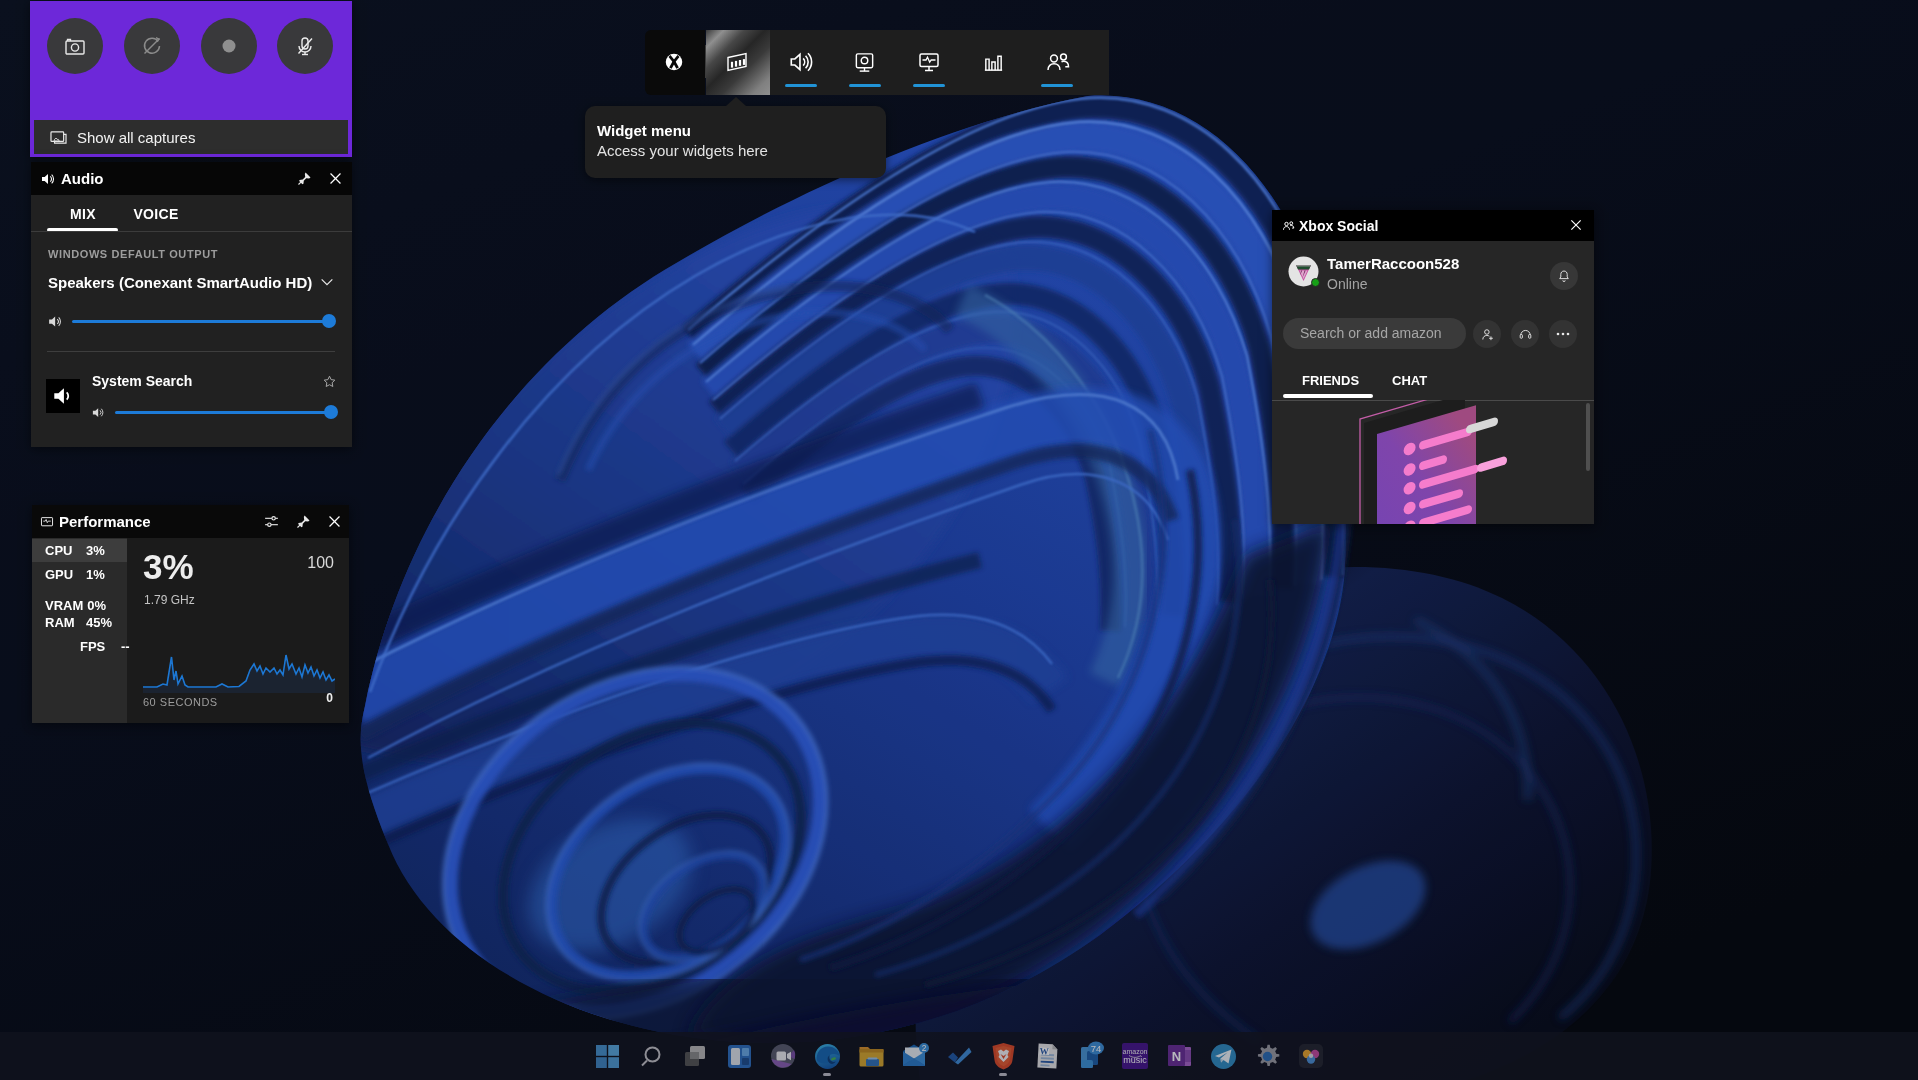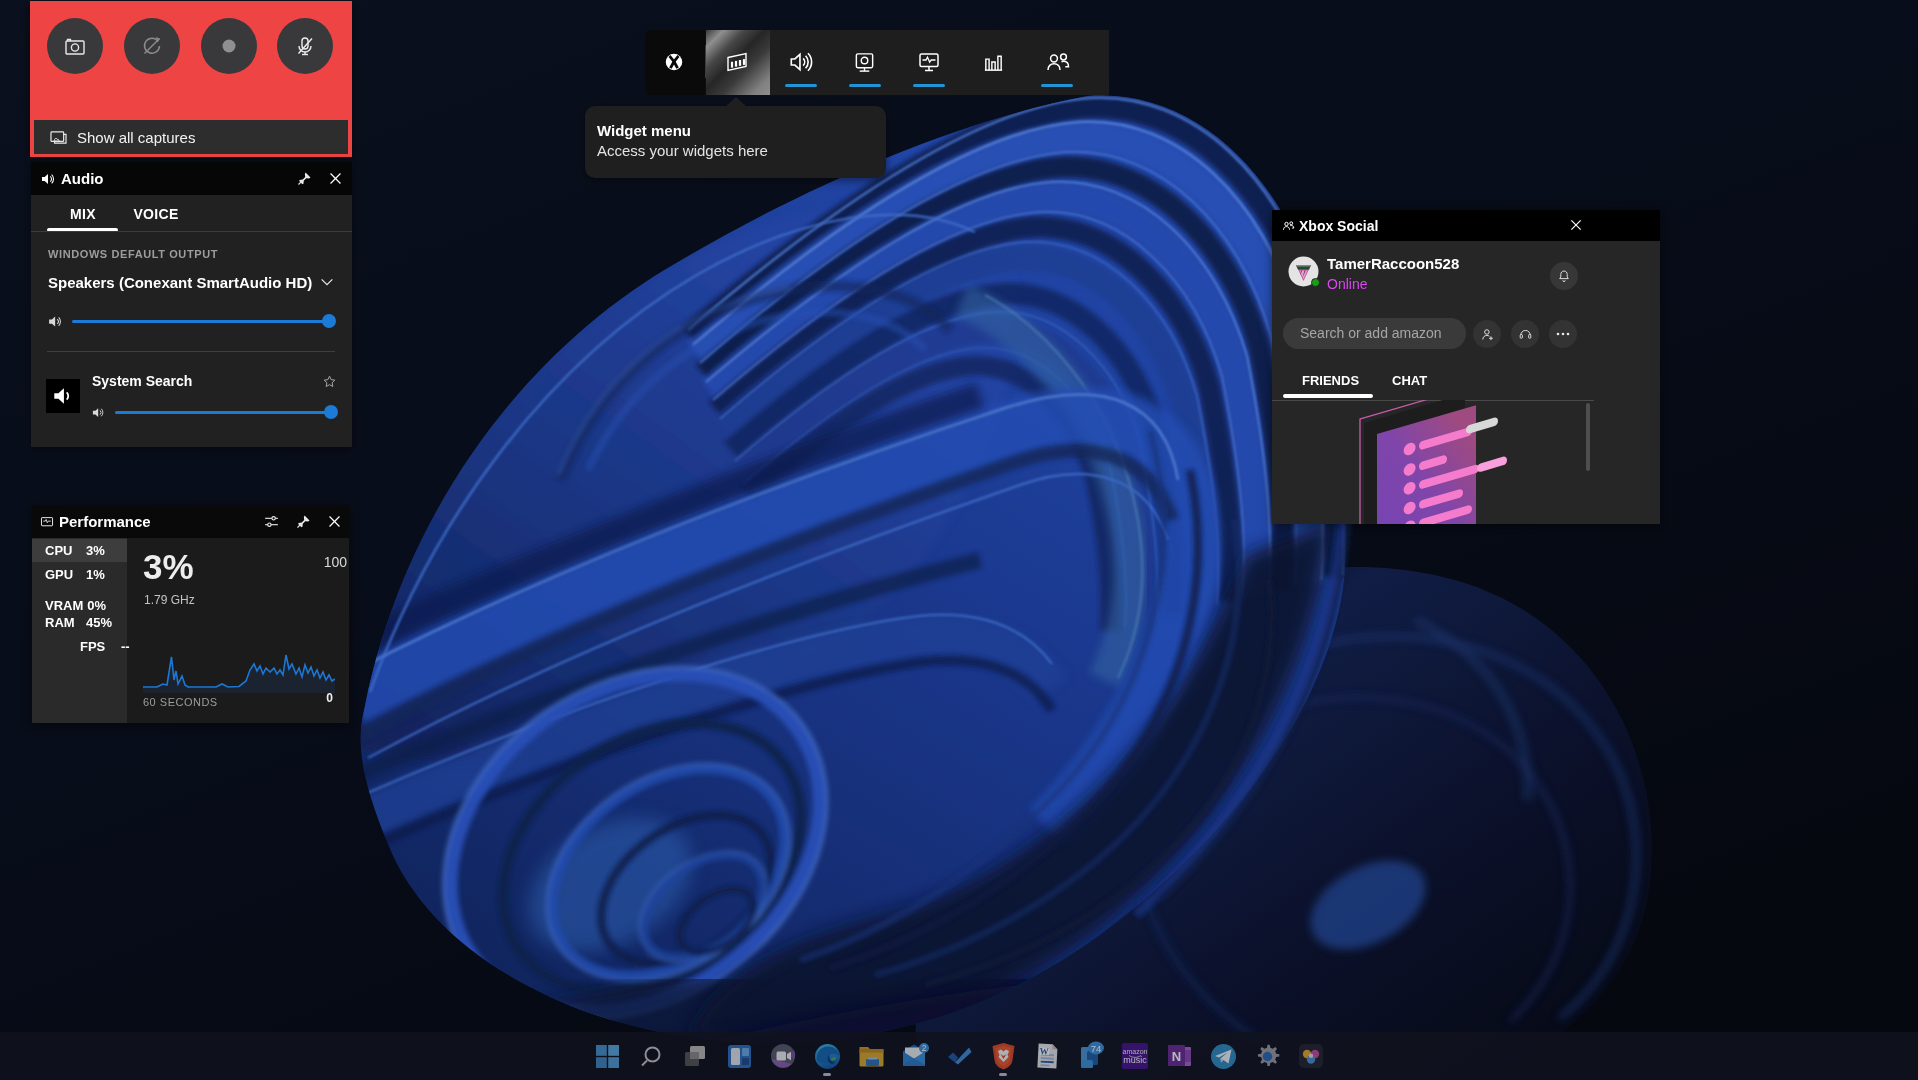--- a/index.html
+++ b/index.html
@@ -14,21 +14,21 @@
   background:rgba(16,18,30,0.88); display:flex; align-items:center; justify-content:center; }
 #taskbar .ticon { width:44px; height:48px; display:flex; align-items:center; justify-content:center; position:relative; }
 #taskbar svg { opacity:0.70; }
 
 
 .titlebar { position:absolute; left:0; top:0; right:0; background:#070707;
   display:flex; align-items:center; }
 .wtitle { font-size:15px; font-weight:bold; color:#fff; }
 
 
-#capture { left:30px; top:1px; width:322px; height:156px; background:#ef4444; }
+#capture { left:30px; top:1px; width:322px; height:156px; background:#6d28d9; }
 #capture .circ { position:absolute; width:56px; height:56px; border-radius:50%; background:#39393b; }
 #capture .row { position:absolute; left:4px; right:4px; top:119px; height:34px; background:#2d2d2d;
   display:flex; align-items:center; font-size:15px; color:#f2f2f2; }
 
 
 #audio { left:31px; top:162px; width:321px; height:285px; background:#212121; }
 #audio .titlebar { height:33px; background:#060606; }
 .tab { font-size:14px; font-weight:bold; letter-spacing:0.3px; }
 
 
@@ -48,21 +48,21 @@
 .uline { position:absolute; top:54px; width:32px; height:3px; border-radius:1.5px; background:#2193d6; }
 #gb-time { position:absolute; left:-16px; top:0; width:100px; height:65px; display:flex; align-items:center; justify-content:center;
   font-size:19px; color:#fff; letter-spacing:-0.8px; }
 
 
 #tooltip { left:585px; top:106px; width:301px; height:72px; background:#1f1f1f; border-radius:10px; }
 #tooltip .arrow { position:absolute; left:141px; top:-9px; width:0; height:0;
   border-left:10px solid transparent; border-right:10px solid transparent; border-bottom:9px solid #1f1f1f; }
 
 
-#social { left:1272px; top:210px; width:388px; height:314px; background:#262626; }
+#social { left:1272px; top:210px; width:322px; height:314px; background:#262626; }
 #social .titlebar { height:31px; background:#000; }
 .circbtn { position:absolute; width:28px; height:28px; border-radius:50%; background:#373737;
   display:flex; align-items:center; justify-content:center; }
 
 .widget { position:absolute; box-shadow:0 2px 10px rgba(0,0,0,0.5); }
 </style>
 </head>
 <body>
 <div id="stage">
 
@@ -478,21 +478,21 @@
   </div>
   <div class="leftcol"></div>
   <div class="abs" style="left:0;top:34px;width:95px;height:23px;background:#3d3d3d;"></div>
   <div class="prow" style="top:38px;"><b>CPU</b>3%</div>
   <div class="prow" style="top:62px;"><b>GPU</b>1%</div>
   <div class="prow" style="top:86px;margin-top:7px;"><b>VRAM</b>0%</div>
   <div class="prow" style="top:110px;"><b>RAM</b>45%</div>
   <div class="prow" style="top:134px;padding-left:35px;"><b>FPS</b>--</div>
   <div class="abs" style="left:111px;top:42px;font-size:35px;font-weight:bold;color:#ededed;">3%</div>
   <div class="abs" style="left:112px;top:88px;font-size:12px;color:#c4c4c4;">1.79 GHz</div>
-  <div class="abs" style="right:2px;top:49px;font-size:14px;color:#d9d9d9;">100</div>
+  <div class="abs" style="right:15px;top:49px;font-size:16px;color:#d9d9d9;">100</div>
   <svg class="abs" style="left:111px;top:140px;" width="192" height="48" viewBox="0 0 192 48">
     <polyline fill="none" stroke="#1d7bd8" stroke-width="1.6" points="0,42 14,42 20,39 24,40 28.5,12 31,35 33,26 35,39 39,31 42,40 45,42 60,42 73,42 79,39 85,42 96,41.5 103,36 107,25 111,19 114,26 117,21 120,29 123,23 127,27 131,23 134,29 137,25 140,30 143,10 146,24 149,19 153,29 156,23 159,32 162,20 165,28 168,22 171,31 174,25 177,33 180,27 183,35 186,30 189,36 192,34"></polyline>
     <polyline fill="rgba(29,80,160,0.16)" stroke="none" points="0,42 14,42 20,39 24,40 28.5,12 31,35 33,26 35,39 39,31 42,40 45,42 60,42 73,42 79,39 85,42 96,41.5 103,36 107,25 111,19 114,26 117,21 120,29 123,23 127,27 131,23 134,29 137,25 140,30 143,10 146,24 149,19 153,29 156,23 159,32 162,20 165,28 168,22 171,31 174,25 177,33 180,27 183,35 186,30 189,36 192,34 192,48 0,48"></polyline>
   </svg>
   <div class="abs" style="left:111px;top:191px;font-size:11px;letter-spacing:0.5px;color:#9d9d9d;">60 SECONDS</div>
   <div class="abs" style="right:16px;top:186px;font-size:12px;font-weight:bold;color:#ededed;">0</div>
 </div>
 
 <div id="gamebar" class="abs">
   <div id="gb-left"></div>
@@ -578,21 +578,21 @@
   <svg class="abs" style="left:16px;top:46px;" width="31" height="31" viewBox="0 0 31 31">
     <circle cx="15.5" cy="15.5" r="15" fill="#e4e4e4"></circle>
     <path d="M 8 9 L 23 9 L 15.5 25 Z" fill="#c94fa2"></path>
     <path d="M 8 9 L 23 9 L 21 13.5 L 10 13.5 Z" fill="#1f4d2e"></path>
     <path d="M 8 9 L 23 9 L 22.4 10.5 L 8.6 10.5 Z" fill="#888"></path>
     <path d="M 11.5 14.5 L 19.5 14.5 L 15.5 23 Z" fill="#f0eef0" opacity="0.55"></path>
     <path d="M 13 14.5 l 1.2 0 l -2 4.8 z M 16.5 14.5 l 1.2 0 l -3.4 7.6 z" fill="#7a2e66"></path>
   </svg>
   <div class="abs" style="left:39px;top:68px;width:9px;height:9px;border-radius:50%;background:#16a016;border:1.5px solid #262626;"></div>
   <div class="abs" style="left:55px;top:45px;font-size:15px;font-weight:bold;">TamerRaccoon528</div>
-  <div class="abs" style="left:55px;top:66px;font-size:14px;color:#d946ef;">Online</div>
+  <div class="abs" style="left:55px;top:66px;font-size:14px;color:#a3a3a3;">Online</div>
   <div class="circbtn" style="left:278px;top:52px;">
     <svg width="14" height="14" viewBox="0 0 24 24" fill="none" stroke="#e8e8e8" stroke-width="1.6">
       <path d="M 12 3.5 c 3.5 0 5.5 2.5 5.5 6 l 0 4 l 1.8 3 l -14.6 0 l 1.8 -3 l 0 -4 c 0 -3.5 2 -6 5.5 -6 z"></path>
       <path d="M 10 19.5 a 2 2 0 0 0 4 0"></path>
     </svg>
   </div>
 
   <div class="abs" style="left:11px;top:108px;width:183px;height:31px;border-radius:16px;background:#3a3a3a;">
     <span style="position:absolute;left:17px;top:7px;font-size:14px;color:#a6a6a6;">Search or add amazon</span>
   </div>

